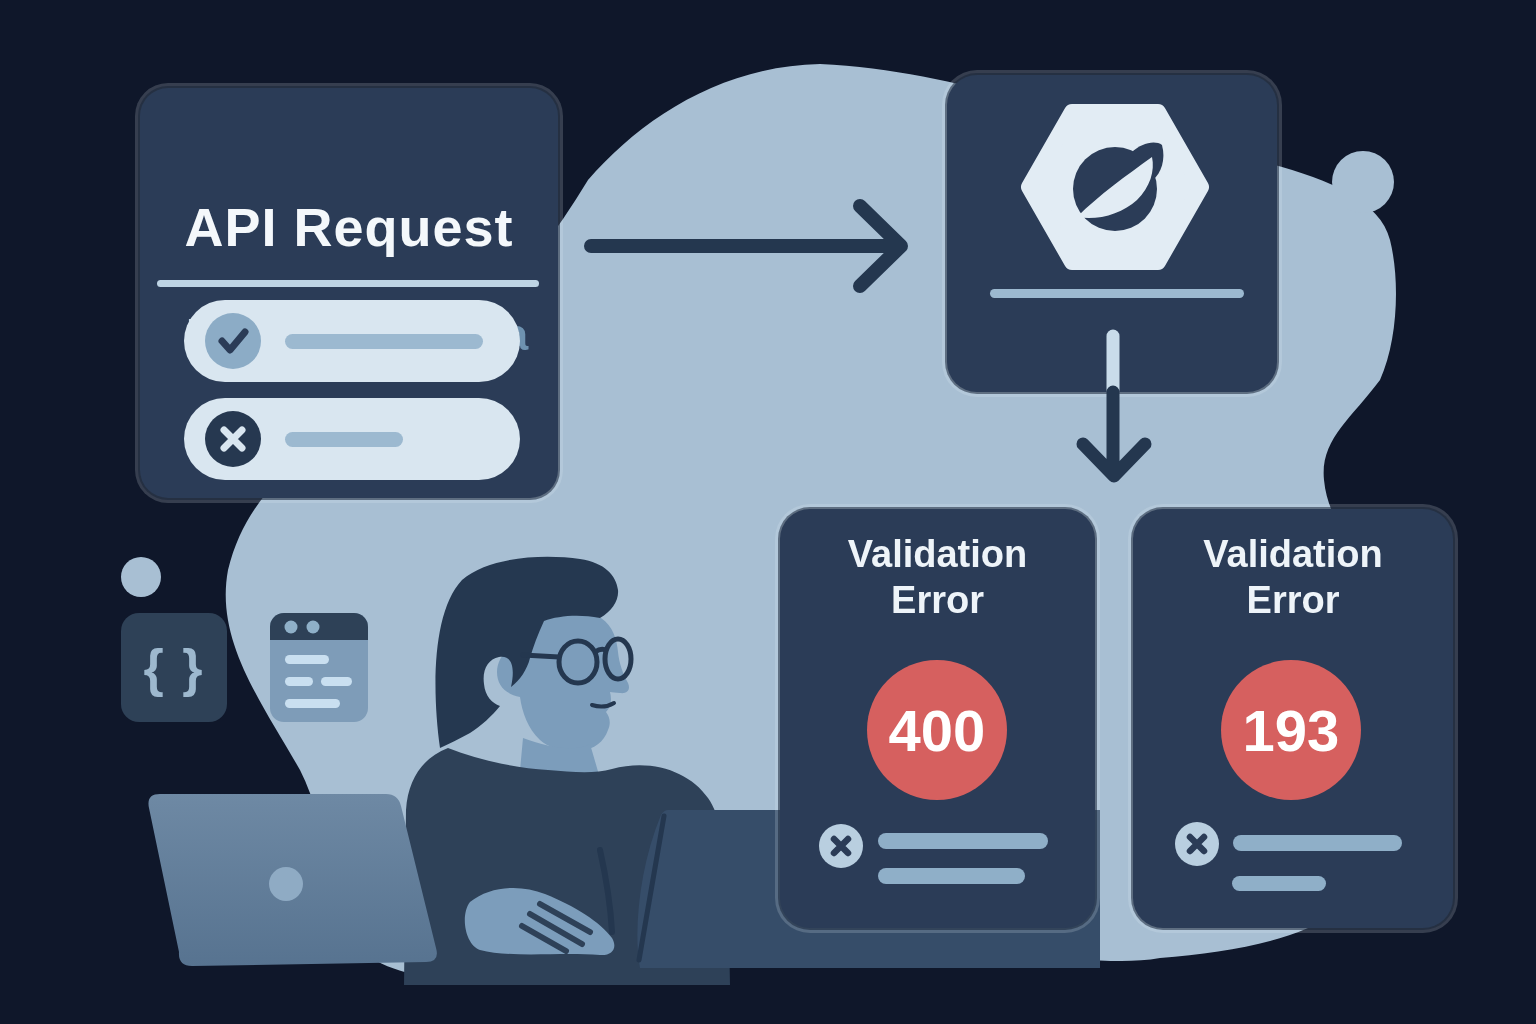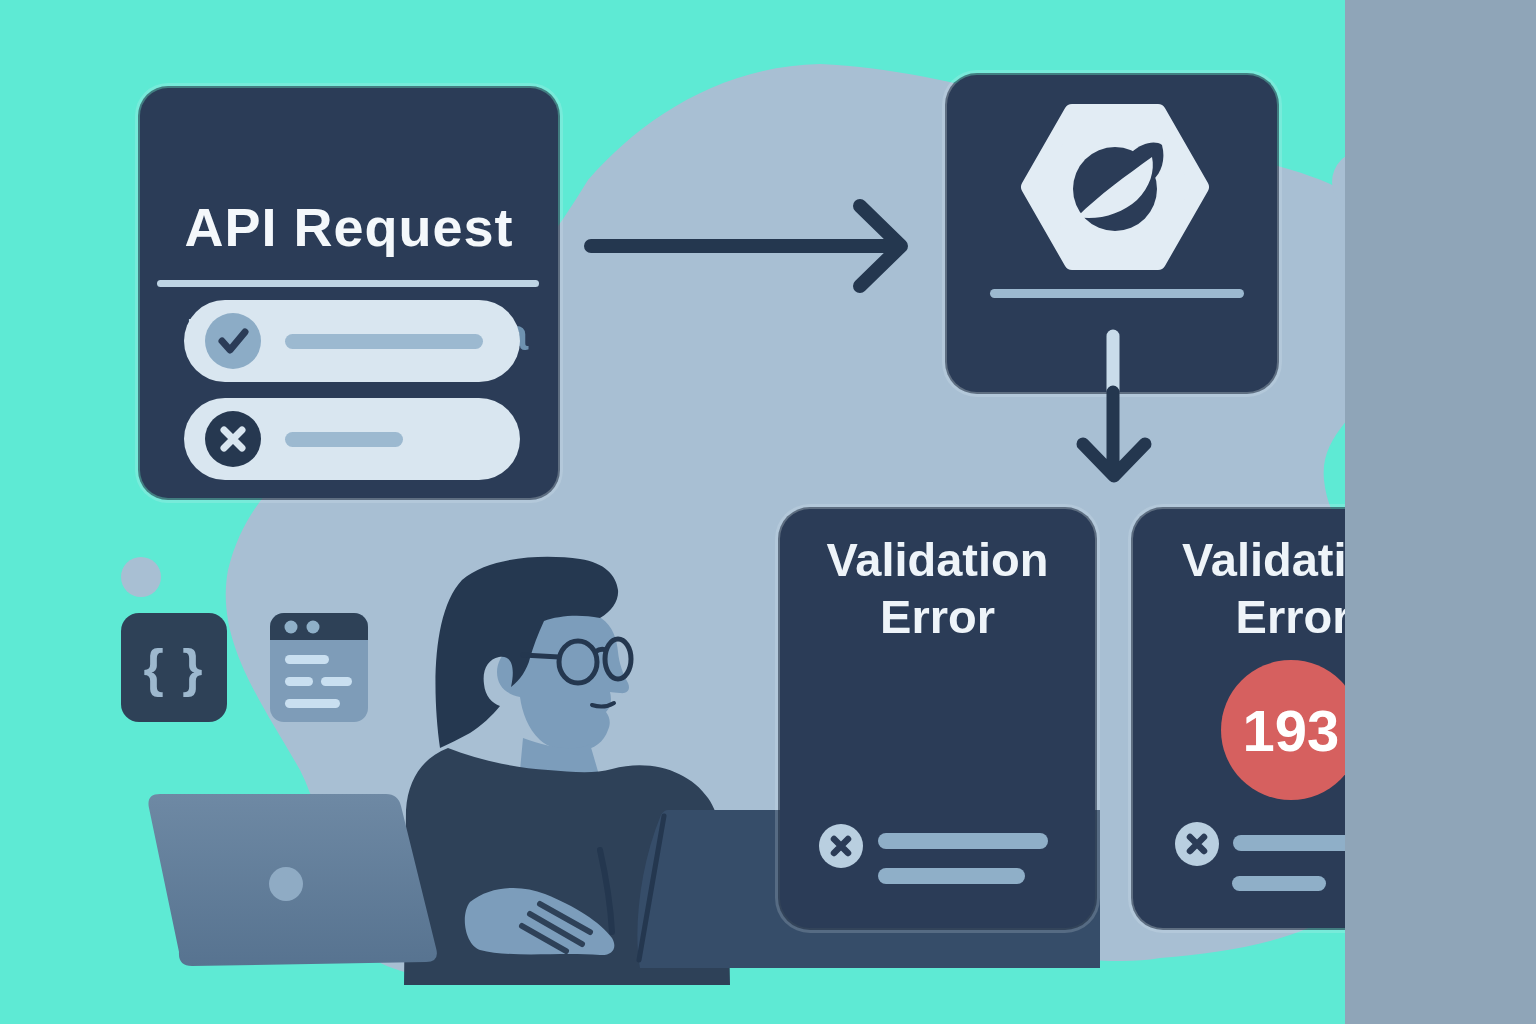--- a/index.html
+++ b/index.html
@@ -1,18 +1,18 @@
 <!DOCTYPE html>
 <html><head>
 <meta charset="utf-8">
 <style>
   html,body{margin:0;padding:0;background:#8fa5b8;}
   .stage{
-    position:relative;width:1345px;height:1024px;overflow:hidden;
-    background:#5eead4;
+    position:relative;width:1536px;height:1024px;overflow:hidden;
+    background:#0f172a;
     font-family:"Liberation Sans", sans-serif;
     font-weight:bold;
   }
   .stage svg.layer{position:absolute;left:0;top:0;width:1536px;height:1024px;pointer-events:none;}
   .card{
     position:absolute;background:#2b3c57;border-radius:30px;
     box-shadow:0 0 0 2px rgba(24,36,56,.55), 0 0 0 5px rgba(235,243,249,.18);
   }
   
   .api-card{left:140px;top:88px;width:418px;height:410px;border-radius:28px;}
@@ -27,21 +27,21 @@
   .badge-ok{background:#8cacc6;}
   .badge-err{background:#263850;}
   .pill .bar{position:absolute;top:34px;height:15px;border-radius:8px;background:#9cb9d0;}
   
   .spring-card{left:947px;top:75px;width:330px;height:317px;}
   .spring-card svg{position:absolute;left:0;top:0;}
   .server-bar{position:absolute;left:43px;top:214px;width:254px;height:9px;border-radius:5px;background:#9cb9d0;}
   
   .err-card{top:509px;width:315px;height:419px;}
   .err-title{position:absolute;left:20px;top:22px;width:275px;text-align:center;
-    font-size:47px;line-height:1.22;color:#eef4f9;}
+    font-size:38px;line-height:1.22;color:#eef4f9;}
   .err-circle{position:absolute;top:151px;width:140px;height:140px;border-radius:50%;
     background:#d6605f;display:flex;align-items:center;justify-content:center;
     font-size:58px;color:#ffffff;}
   .err-x{position:absolute;width:44px;height:44px;border-radius:50%;background:#b9cfe0;}
   .err-bar{position:absolute;height:16px;border-radius:8px;background:#8fafc8;}
   
   .tile{position:absolute;border-radius:18px;overflow:hidden;}
   .code-tile{left:121px;top:613px;width:106px;height:109px;background:#2e4157;
     display:flex;align-items:center;justify-content:center;
     font-size:52px;color:#9db8ce;letter-spacing:2px;}
@@ -170,20 +170,23 @@
         C 199 97 190 86 184 78 Z"></path>
       <path fill="#e2ecf4" d="M 130 142 C 152 120 180 100 205 82 C 208 96 203 112 190 125
         C 175 139 150 146 130 142 Z"></path>
       <path d="M 130 142 L 112 158" stroke="#e2ecf4" stroke-width="6" fill="none" stroke-linecap="round"></path>
     </svg>
     <div class="server-bar"></div>
   </div>
 
   <div class="card err-card" style="left:780px">
     <div class="err-title">Validation Error</div>
+    <div class="err-circle" style="left:87px">
+      <span>400</span>
+    </div>
     <div class="err-x" style="left:39px;top:315px">
       <svg width="44" height="44" viewBox="0 0 44 44">
         <path d="M 15 15 L 29 29 M 29 15 L 15 29" stroke="#2b3c57" stroke-width="6.5" fill="none" stroke-linecap="round"></path>
       </svg>
     </div>
     <div class="err-bar" style="left:98px;top:324px;width:170px"></div>
     <div class="err-bar" style="left:98px;top:359px;width:147px"></div>
   </div>
 
   <div class="card err-card" style="left:1133px;width:320px">

